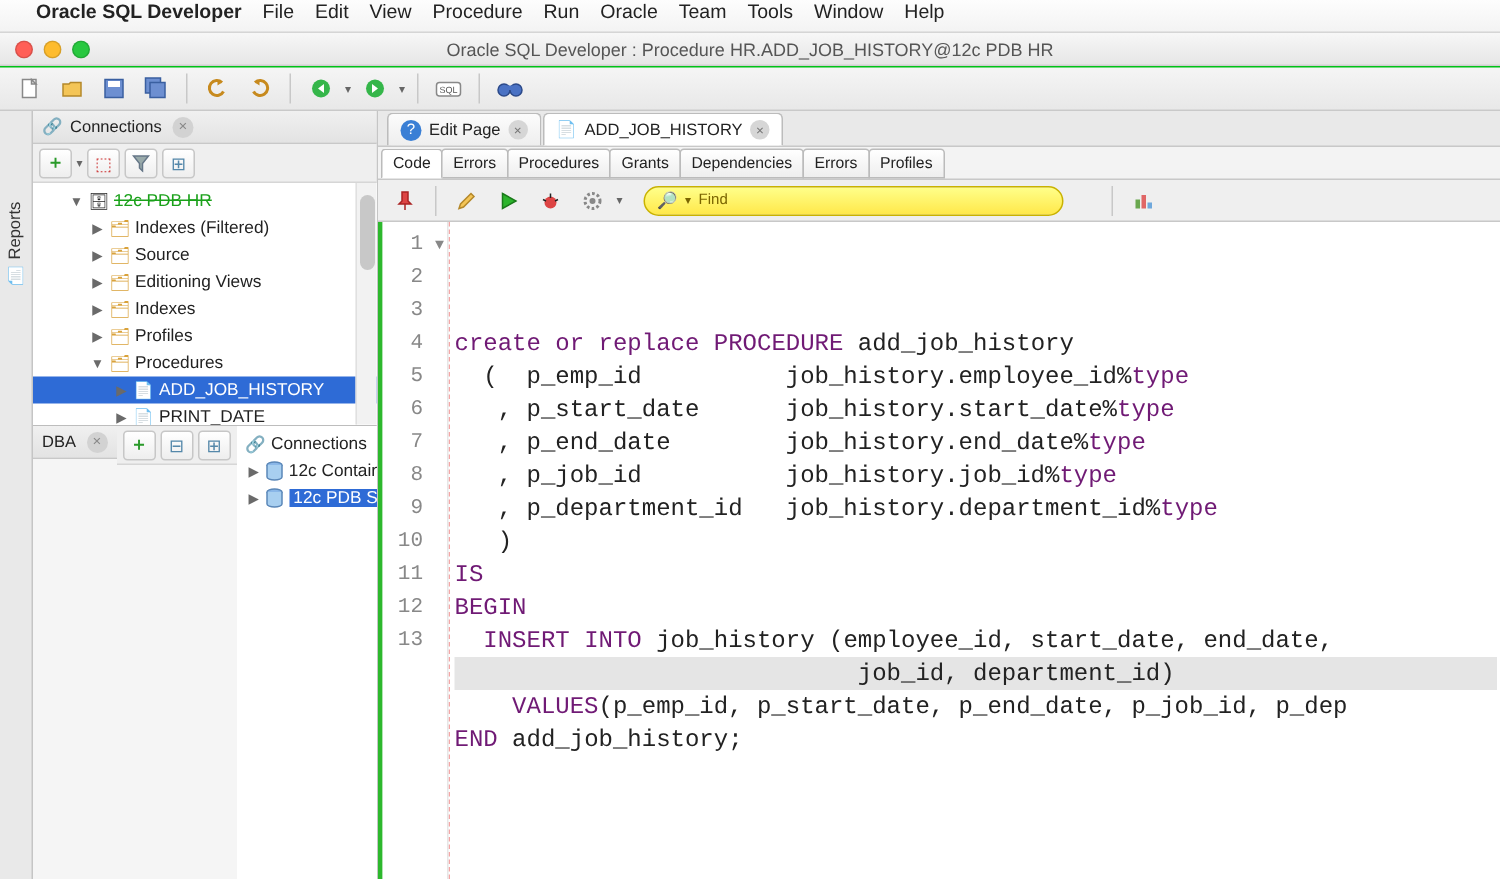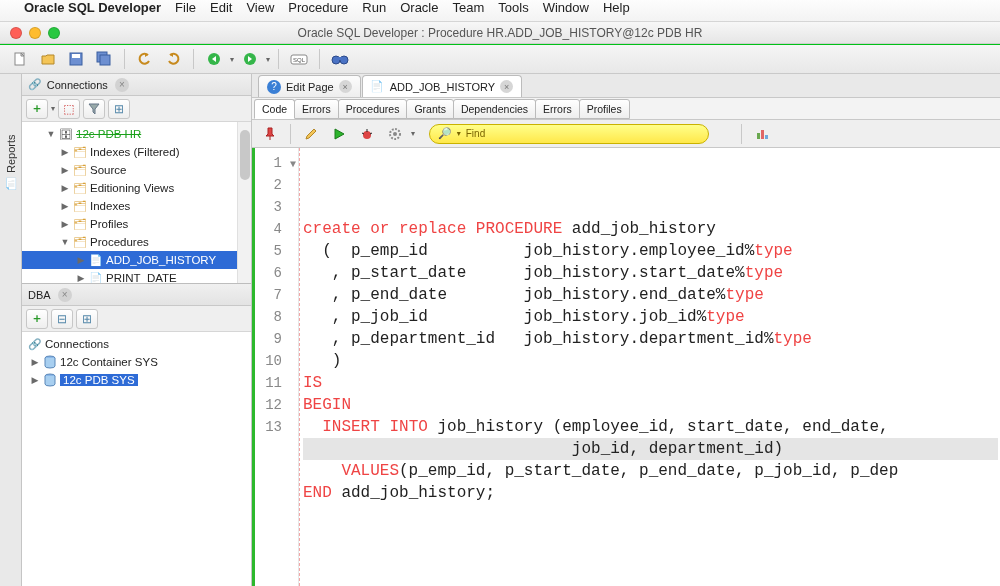--- a/index.html
+++ b/index.html
@@ -39,21 +39,21 @@
   .tree{flex:1;overflow:auto;background:#fff;font-size:11.5px;padding:3px 0}
   .tree .row{display:flex;align-items:center;height:18px;padding-left:6px;gap:3px;white-space:nowrap}
   .tree .arrow{width:10px;color:#6a6a6a;font-size:9px;display:inline-block;text-align:center}
   .tree .sel{background:#2e6bd6;color:#fff}
   .tree .cut{color:#1aa11a;text-decoration:line-through}
   .ic{width:14px;height:14px;display:inline-flex;align-items:center;justify-content:center;font-size:11px}
   .folder{color:#d9a23b}
   .dbic{color:#6fa8dc}
 
   .panel.connections{height:210px;display:flex;flex-direction:column;border-bottom:1px solid #bdbdbd}
-  .panel.dba{flex:1;display:flex;flex-direction:column}
+  .panel.dba{flex:1;display:flex;flex-direction:row}
 
   
   .rightcol{flex:1;display:flex;flex-direction:column;background:#fdfdfd;position:relative}
   
   .etabs{height:24px;border-bottom:1px solid #c8c8c8;display:flex;align-items:flex-end;background:#e9e9e9;padding-left:6px;gap:1px}
   .etab{height:22px;border:1px solid #bcbcbc;border-bottom:none;background:linear-gradient(#fcfcfc,#eee);border-radius:4px 4px 0 0;padding:0 8px;display:flex;align-items:center;gap:5px;font-size:11px}
   .etab.active{background:#fff}
   .etab .x{width:13px;height:13px;border-radius:50%;background:#d6d6d6;color:#777;font-size:9px;display:inline-flex;align-items:center;justify-content:center}
 
   .subtabs{height:22px;border-bottom:1px solid #c8c8c8;display:flex;align-items:flex-end;background:#f3f3f3;padding-left:2px}
@@ -63,21 +63,21 @@
   .edtb{height:28px;border-bottom:1px solid #c8c8c8;display:flex;align-items:center;padding:0 6px;gap:4px;background:#efefef}
   .find{flex:0 0 280px;height:20px;background:linear-gradient(#ffff8a,#ffe84a);border:1px solid #c9b200;border-radius:10px;display:flex;align-items:center;gap:5px;padding:0 8px;font-size:10px;color:#7a6400}
   .find .mag{font-size:11px}
 
   .editorwrap{flex:1;display:flex;background:#fff;border-left:3px solid #2db82d;position:relative;overflow:hidden}
   .gutter{width:44px;background:#fff;border-right:1px solid #e6e6e6;color:#888;font:14px/22px "Courier New",monospace;text-align:right;padding:4px 16px 0 0;position:relative}
   .gutter .fold{position:absolute;right:2px;top:6px;color:#888;font-size:10px}
   .codesurf{flex:1;font:16px/22px "Courier New",monospace;padding:4px 2px 0 4px;white-space:pre;overflow:hidden;position:relative}
   .margline{position:absolute;top:0;bottom:0;left:0;border-left:1px dashed #f3a6a6}
 
-  .kw{color:#ef4444}
+  .kw{color:#701a75}
   .plain{color:#222}
   .hlline{background:#e5e5e5;display:inline-block;width:100%}
 
   
   svg{display:block}
   .abs-scroll{position:absolute;right:0;top:0;bottom:0;width:14px;background:#f2f2f2;border-left:1px solid #e0e0e0}
 </style>
 </head>
 <body>
 

